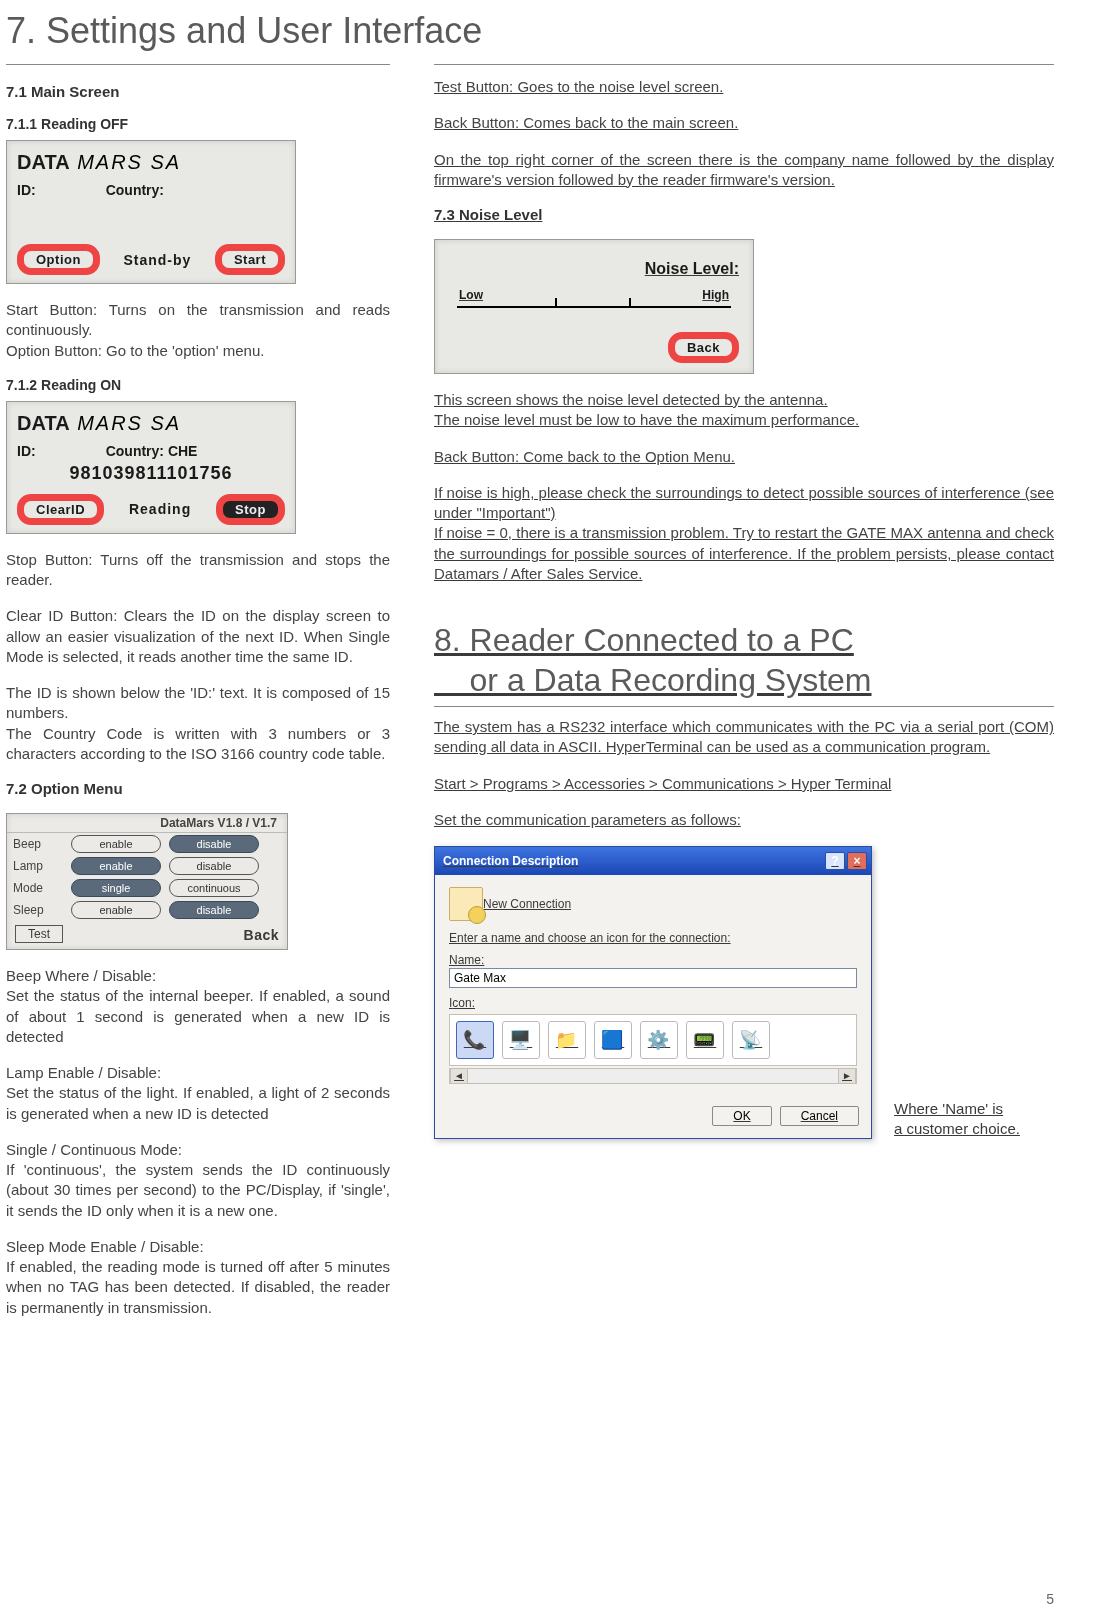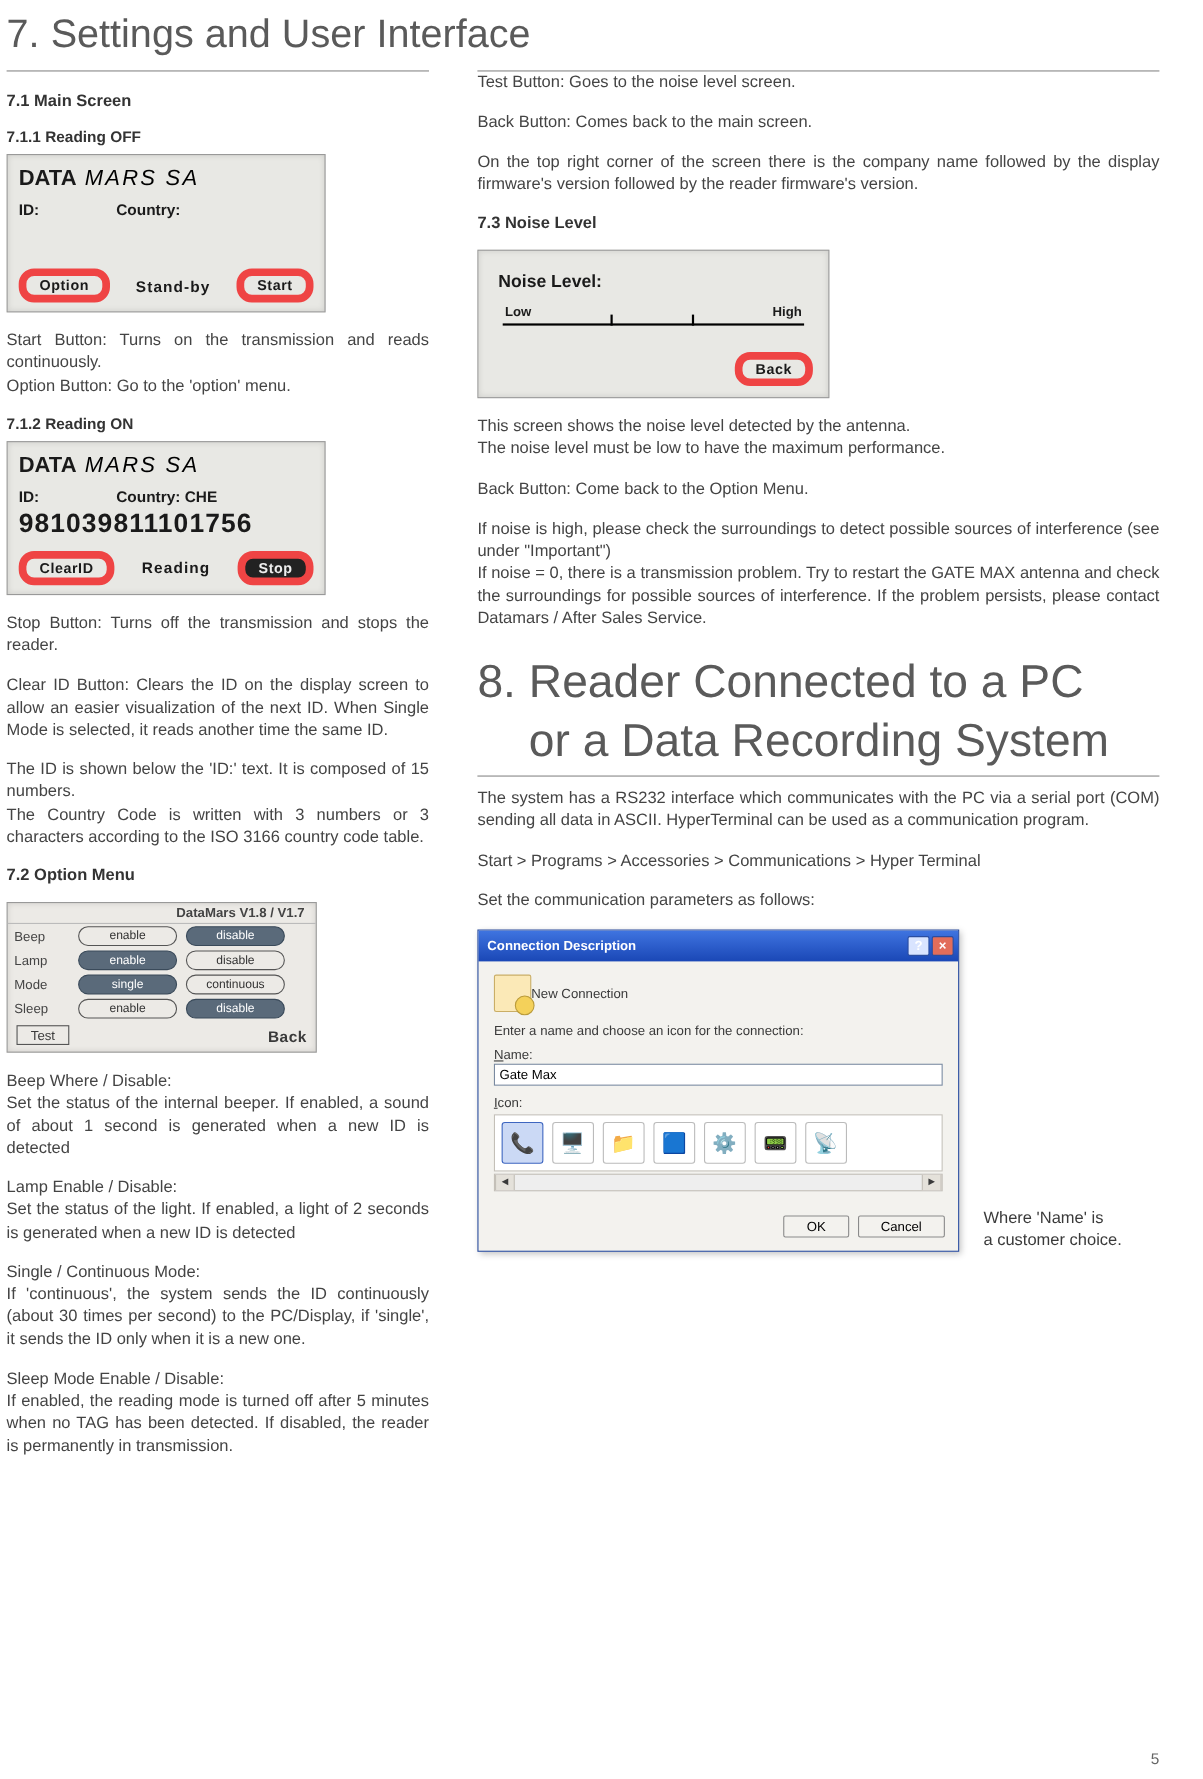--- a/index.html
+++ b/index.html
@@ -16,21 +16,21 @@
       font-weight: 300;
       color: #5a5a5a;
       margin-bottom: 4px;
     }
     .columns {
       display: flex;
       gap: 44px;
       margin-top: 12px;
     }
     .col { flex: 1; }
-    .col-right { flex: 1; border-top: 1px solid #888; padding-top: 0;}
+    .col-right { flex: 1; border-top: 1px solid #888; padding-top: 12px; text-decoration: underline;}
     .col-left { border-top: 1px solid #888; padding-top: 12px;}
     .sep {border-top: 1px solid #888; margin-top:6px; margin-bottom:10px;}
     .sub-heading {
       font-size: 15px;
       font-weight: 700;
       color: #333;
       margin-top: 6px;
       margin-bottom: 16px;
     }
     .sub-sub-heading {
@@ -40,55 +40,55 @@
       margin-bottom: 8px;
     }
     p.body-text {
       font-size: 15px;
       line-height: 1.35;
       margin-bottom: 16px;
       text-align: justify;
       color: #444;
     }
     .section-2-title {
-      font-size: 42px;
+      font-size: 32px;
       font-weight: 300;
       color: #5a5a5a;
       line-height: 1.25;
-      margin-top: 22px;
+      margin-top: 36px;
       margin-bottom: 4px;
     }
 
     
     .lcd {
       width: 290px;
       background: #e8e8e4;
       border: 1px solid #999;
       padding: 10px 10px 8px 10px;
       margin-bottom: 16px;
       font-family: "Arial", sans-serif;
       color: #1a1a1a;
       box-shadow: inset 0 0 6px rgba(0,0,0,0.12);
     }
     .lcd-line { display:flex; align-items:center; }
     .lcd-logo { font-weight: 900; font-size: 20px; letter-spacing: 0px; }
     .lcd-logo .light { font-weight: 400; font-style: italic; letter-spacing: 2px; color:#000000;}
     .lcd-label { font-weight:700; font-size:14px; margin-top:8px;}
-    .lcd-id-big { font-family: "Arial Black", Arial, sans-serif; font-weight:900; font-size:24px; letter-spacing:1px; margin:4px 0 6px;}
+    .lcd-id-big { font-family: "Arial Black", Arial, sans-serif; font-weight:900; font-size:18px; letter-spacing:1px; text-align:center; margin:4px 0 6px;}
     .lcd-footer { display:flex; justify-content:space-between; align-items:center; margin-top:10px;}
     .lcd-btn {
       display:inline-block; border:7px solid #ef4444; border-radius:14px;
       padding:1px 12px; font-weight:900; font-size:13px; background:#e8e8e4;
       letter-spacing:0.5px;
     }
     .lcd-btn.dark { background:#222; color:#eee;}
     .lcd-status { font-weight:700; font-size:14px; letter-spacing:1px;}
 
     .lcd-noise { padding:14px 14px 10px;}
-    .noise-title { font-weight:700; font-size:16px; margin:6px 0 10px 4px;}
+    .noise-title { font-weight:700; font-size:16px; margin:6px 0 10px 4px;text-align:right;}
     .noise-bar { display:flex; justify-content:space-between; align-items:flex-end; font-size:12px; font-weight:700; border-bottom:2px solid #000; margin:6px 8px 24px 8px; padding:0 2px 2px;}
     .noise-bar span { padding-bottom:2px;}
     .tick {border-left:2px solid #000; height:10px; display:inline-block; position:relative; top:4px;}
 
     
     .opt-screen {
       width: 282px;
       background: #eceae6;
       border: 1px solid #999;
       box-shadow: inset 0 0 6px rgba(0,0,0,0.12);

